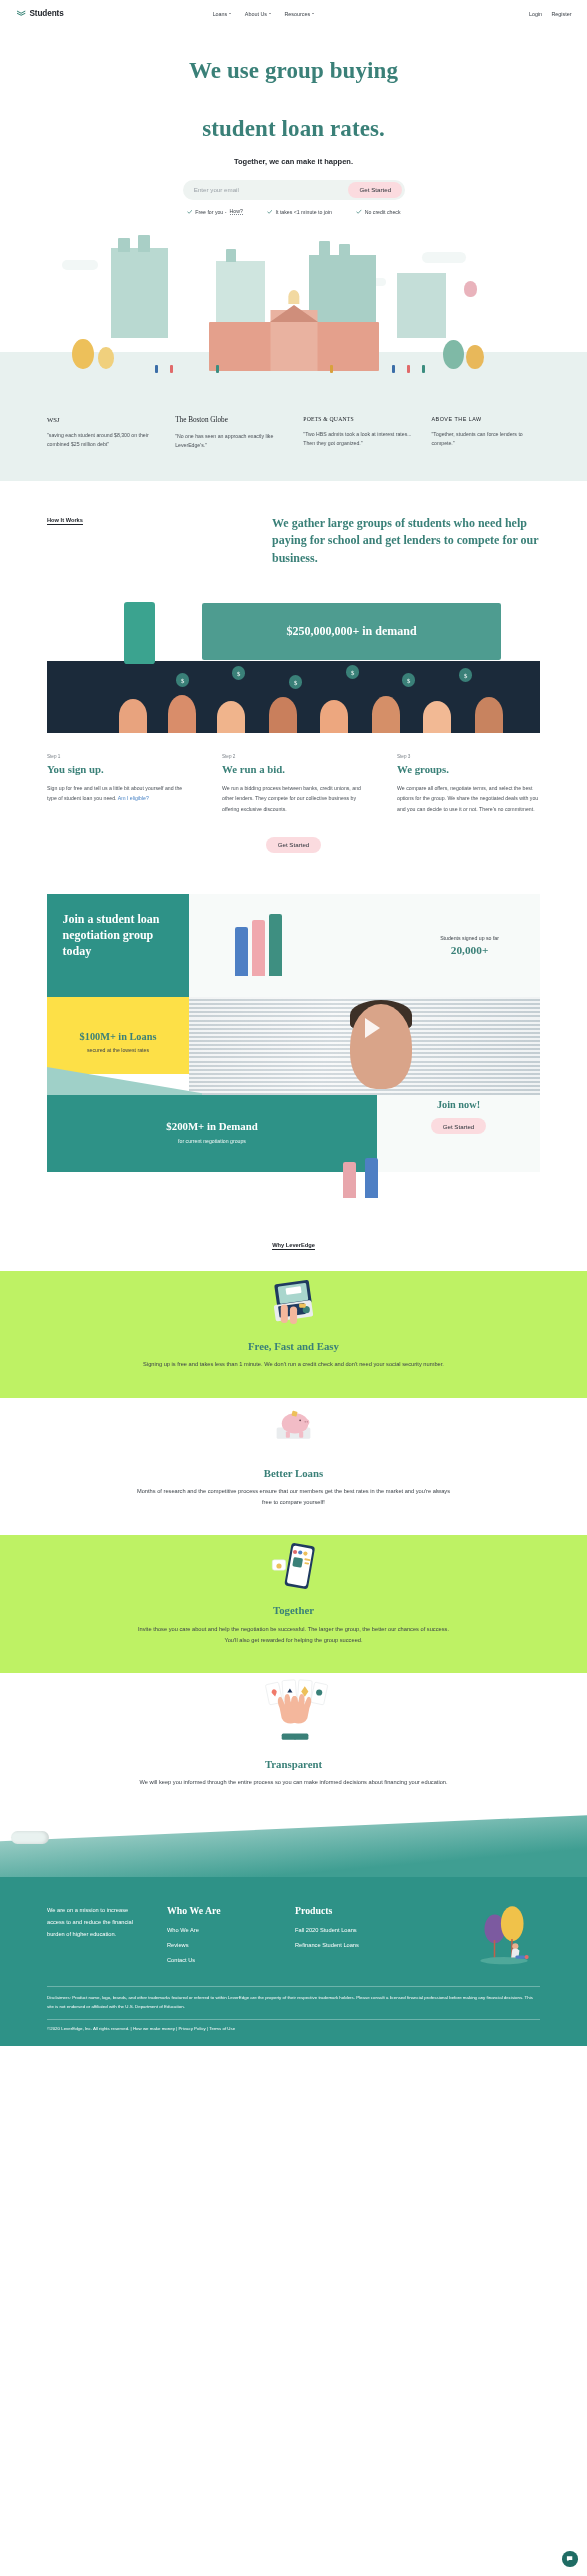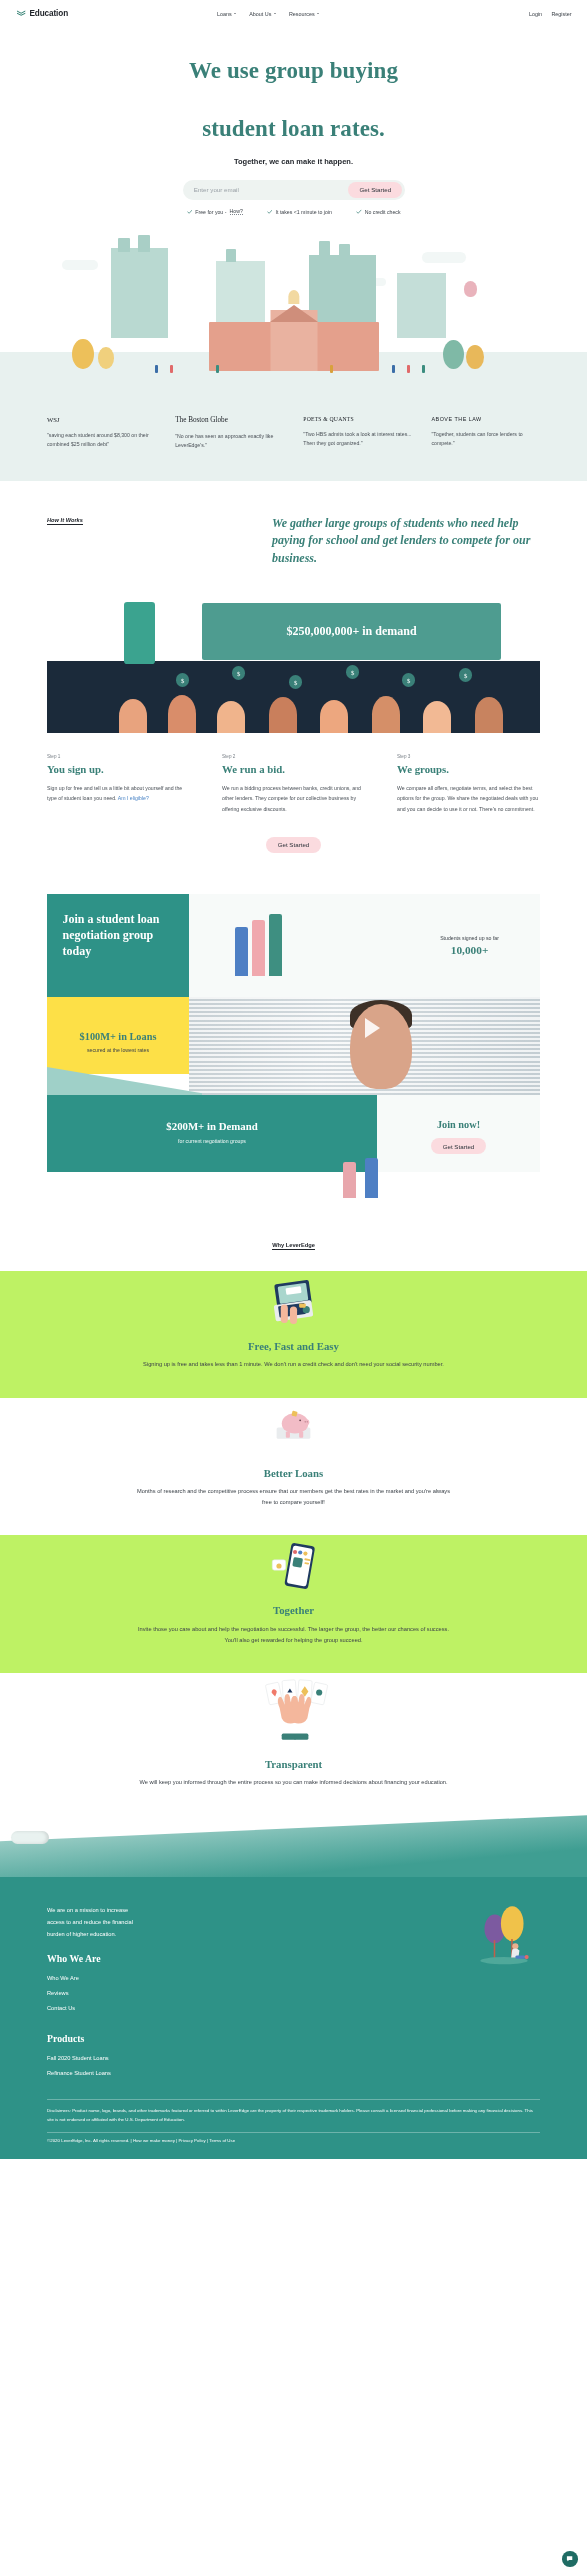--- a/index.html
+++ b/index.html
@@ -90,21 +90,21 @@
   .press-col { flex: 1; }
   .press-logo { font-size: 6.7px; color: #20242a; font-weight: 400; margin-bottom: 7.2px; }
   .press-logo.wsj { font-family: "Liberation Serif", serif; }
   .press-logo.globe { font-family: "Liberation Serif", serif; font-size: 7.2px; }
   .press-logo.pq { font-family: "Liberation Serif", serif; font-size: 5.7px; letter-spacing: 0.2px; }
   .press-logo.atl { font-size: 5.4px; letter-spacing: 0.5px; }
   .press-quote { font-size: 5.2px; line-height: 1.85; color: #4a5057; }
 
   
   .how { background: #fff; padding: 34px 47px 0; }
-  .how-top { display: flex; gap: 20.6px; font-style: italic; }
+  .how-top { display: flex; gap: 20.6px; }
   .eyebrow {
     font-size: 5.7px; font-weight: 600; color: #20242a;
     border-bottom: 1px solid #20242a; display: inline-block; padding-bottom: 1.5px;
   }
   .how-head {
     font-family: "Liberation Serif", serif; font-size: 12px; line-height: 1.45;
     color: #3a8078; font-weight: 700; width: 268px; margin-left: auto;
   }
   .bid-art {
     position: relative; margin-top: 17.5px; height: 149px; overflow: hidden;
@@ -170,41 +170,41 @@
     border-left: 15.5px solid rgba(255,255,255,.88);
   }
   .demand-panel {
     position: absolute; left: 0; top: 201px; width: 330px; height: 77px;
     background: #2e9287; color: #fff; text-align: center; padding-top: 25px;
   }
   .demand-num { font-family: "Liberation Serif", serif; font-size: 10.8px; font-weight: 700; }
   .demand-sub { font-size: 5.2px; margin-top: 5.7px; opacity: .95; }
   .joinnow-panel {
     position: absolute; left: 330px; top: 201px; right: 0; height: 77px;
-    background: #f7faf9; text-align: center; padding-top: 24px;
+    background: #f7faf9; text-align: center; padding-top: 4px;
   }
   .joinnow-title { font-family: "Liberation Serif", serif; font-size: 10.3px; color: #3a8078; font-weight: 700; margin-bottom: 8.2px; }
   .swoosh { position: absolute; left: 0; top: 173px; width: 155px; height: 30px; background: #9fd0c8; clip-path: polygon(0 0, 100% 88%, 100% 100%, 0 100%); }
   .grads { position: absolute; left: 296px; top: 264px; display: flex; gap: 8.2px; align-items: flex-end; }
 
   
   .why { background: #fff; padding: 32px 0 0; text-align: center; }
   .feature { padding: 0 134px 27px; text-align: center; }
   .feature h3 { font-family: "Liberation Serif", serif; font-size: 10.8px; color: #3a8078; font-weight: 700; margin: 8.2px 0 7.2px; }
   .feature p { font-size: 5.7px; line-height: 1.95; color: #3c4249; }
   .band-mint { background: #bef264; }
   .art-box { height: 61px; display: flex; align-items: center; justify-content: center; }
 
   
   .pre-footer { position: relative; height: 62px; background: #fff; overflow: hidden; }
   .pre-wave { position: absolute; left: 0; bottom: 0; width: 100%; height: 62px;
     background: linear-gradient(175deg, #bfe0da 0%, #3f9e92 75%); clip-path: polygon(0 42%, 100% 0, 100% 100%, 0 100%); }
   .scroll-roll { position: absolute; left: 11.3px; top: 15.5px; width: 38px; height: 13.4px; background: #e9f2f0; border-radius: 7.2px; box-shadow: inset -2.1px 0 3.6px rgba(0,0,0,.12); }
   .footer { background: #2e9287; color: #fff; padding: 28px 47px 15.5px; }
-  .footer-cols { display: flex; gap: 13px; position: relative; flex-direction: column; }
+  .footer-cols { display: flex; gap: 30px; position: relative; }
   .f-mission { width: 90px; font-size: 5.7px; line-height: 2.05; }
   .f-col { width: 98px; }
   .f-head { font-family: "Liberation Serif", serif; font-size: 9.8px; font-weight: 700; margin-bottom: 10.3px; }
   .f-link { font-size: 5.7px; margin-bottom: 9.3px; cursor: pointer; }
   .f-art { position: absolute; right: 0; top: -3.1px; width: 72px; height: 67px; }
   .f-rule { height: 0.5px; background: rgba(255,255,255,.3); margin: 13.4px 0 8.2px; }
   .f-disc { font-size: 4.4px; line-height: 1.95; }
   .f-rule2 { height: 0.5px; background: rgba(255,255,255,.3); margin: 7.2px 0 6.2px; }
   .f-copy { font-size: 4.4px; }
   .chat {
@@ -216,21 +216,21 @@
 <body>
 
 <div class="nav">
   <div class="brand">
     <span class="brand-mark">
       <svg width="10.3" height="10.3" viewBox="0 0 20 20">
         <path d="M2 5 L10 9 L18 5 L18 7 L10 11 L2 7 Z" fill="#2e7d6f"></path>
         <path d="M2 9 L10 13 L18 9 L18 11 L10 15 L2 11 Z" fill="#2e7d6f"></path>
       </svg>
     </span>
-    <span class="brand-name">Education</span>
+    <span class="brand-name">Students</span>
   </div>
 
   <div class="nav-center">
     <div class="nav-link">
       <span>Loans</span>
       <i class="caret"></i>
     </div>
     <div class="nav-link">
       <span>About Us</span>
       <i class="caret"></i>
@@ -398,21 +398,21 @@
     </div>
 
     <div class="students-panel">
       <div class="trio">
         <div class="trio-p" style="height:49px;background:#4e7fc4;"></div>
         <div class="trio-p" style="height:56px;background:#f0a8ae;"></div>
         <div class="trio-p" style="height:62px;background:#3e8f81;"></div>
       </div>
       <div class="signed">
         <div class="signed-label">Students signed up so far</div>
-        <div class="signed-num">10,000+</div>
+        <div class="signed-num">20,000+</div>
       </div>
     </div>
 
     <div class="loans-panel">
       <div class="loans-num">$100M+ in Loans</div>
       <div class="loans-sub">secured at the lowest rates</div>
     </div>
 
     <div class="video">
       <div class="blinds"></div>

